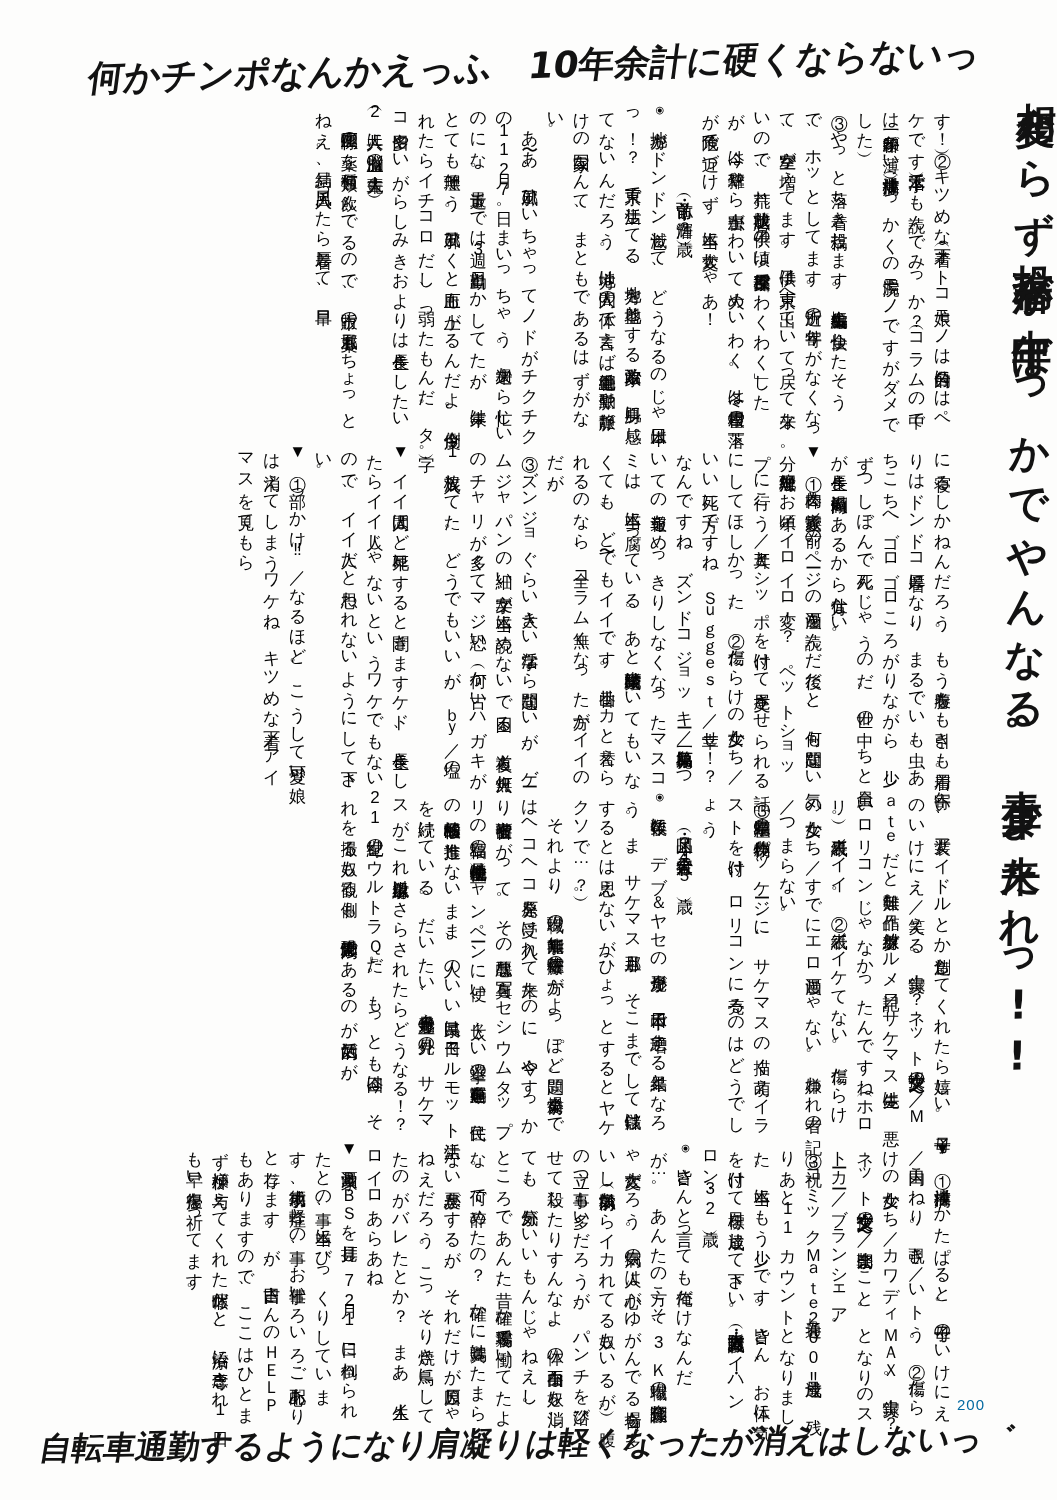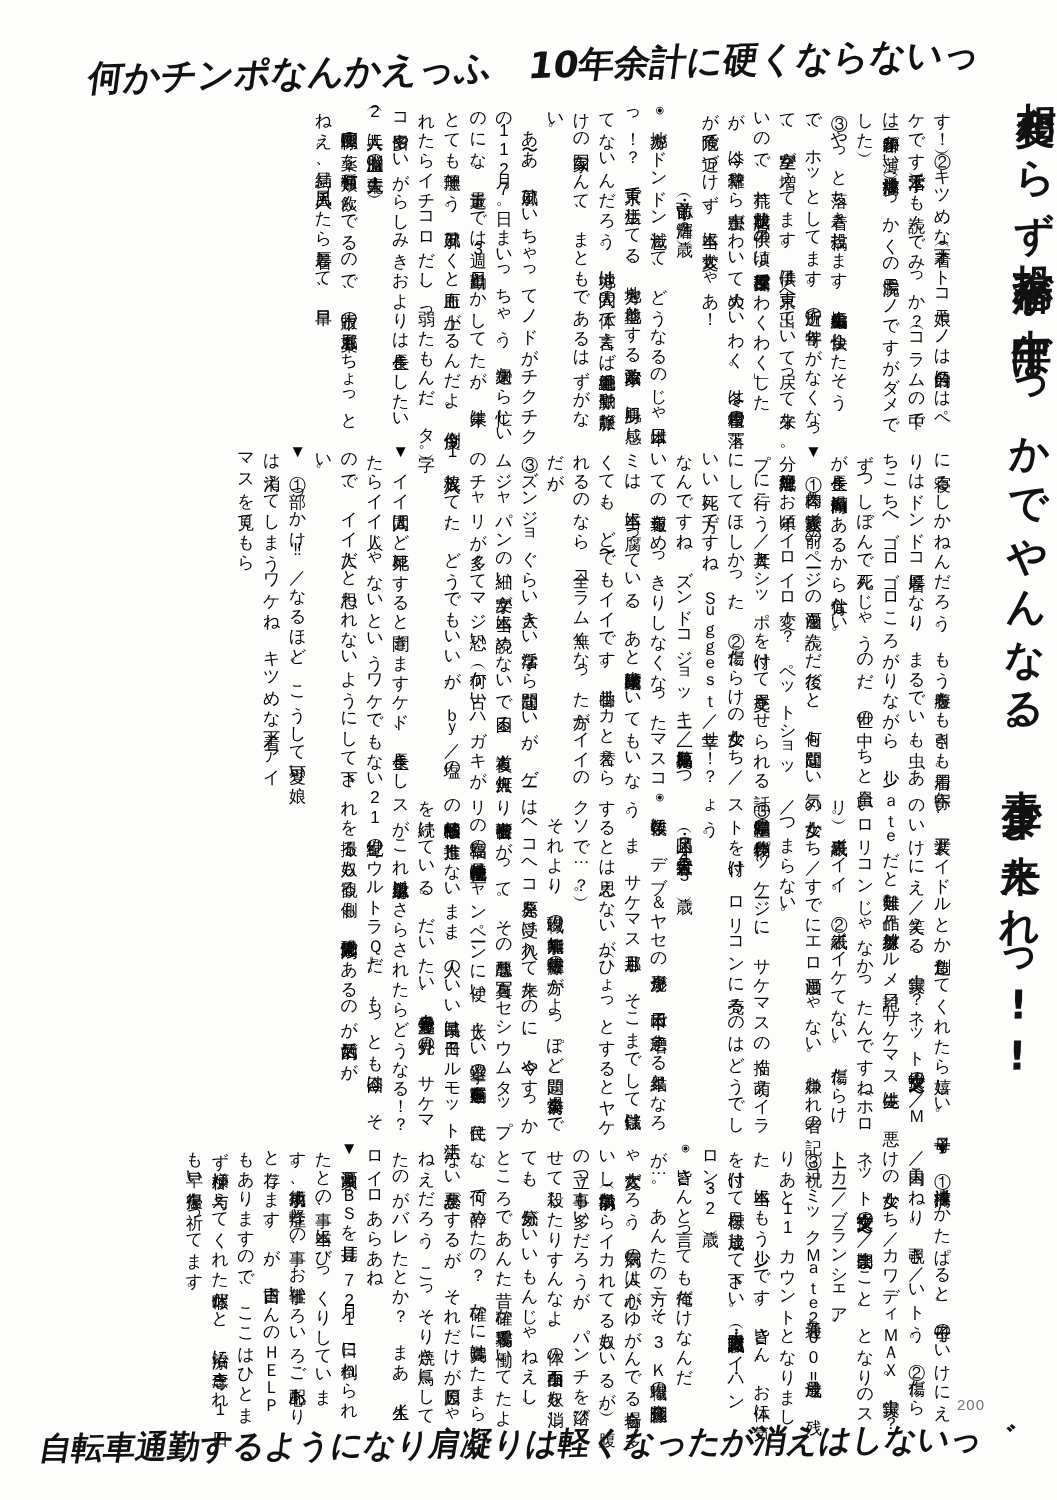--- a/index.html
+++ b/index.html
@@ -34,21 +34,21 @@
   .hw-right{
     top:70px;right:6px;height:1424px;font-size:40px;letter-spacing:5px;
     writing-mode:vertical-rl;text-orientation:upright;white-space:nowrap;
     transform:rotate(1.2deg) skewY(-2deg);
   }
   .hw-bottom{
     top:1422px;left:40px;font-size:32px;white-space:nowrap;
     transform:rotate(-0.6deg) skewX(-10deg);
   }
   .page-number{
-    position:absolute;left:957px;top:1396px;font-size:15px;color:#737373;
+    position:absolute;left:957px;top:1396px;font-size:15px;color:#0369a1;
     letter-spacing:1px;z-index:6;
   }
 </style>
 </head>
 <body>
 
 <div class="page">
 
   <div class="hw hw-top">何かチンポなんかえっふ　10年余計に硬くならないっ</div>
 

